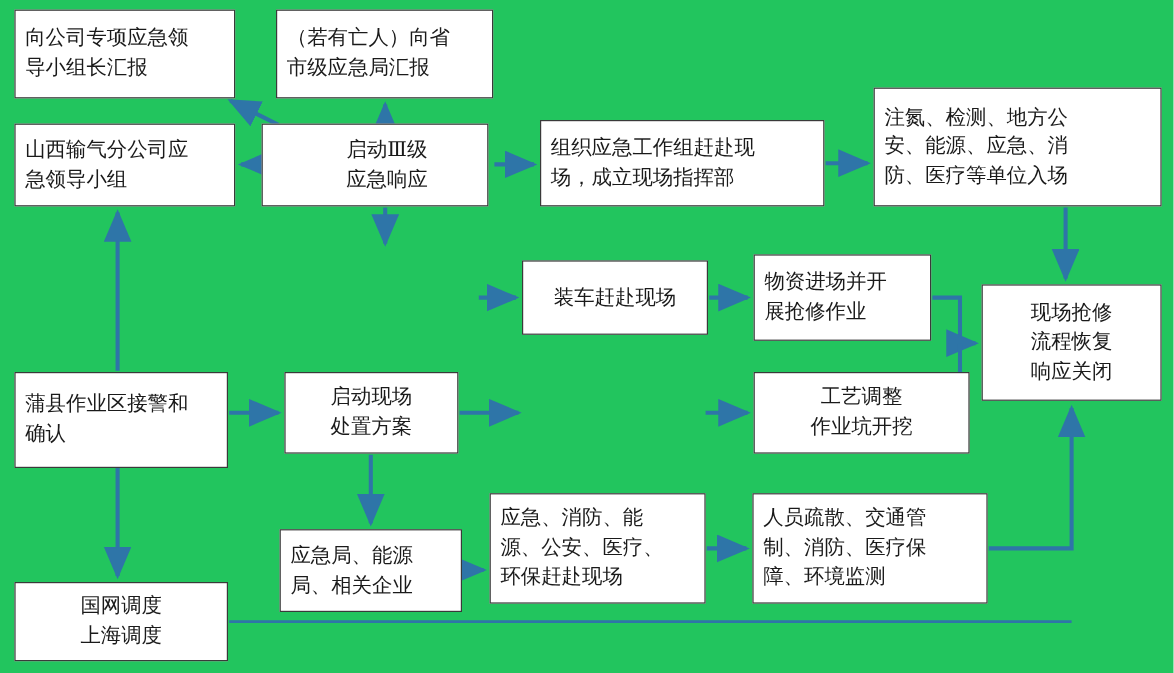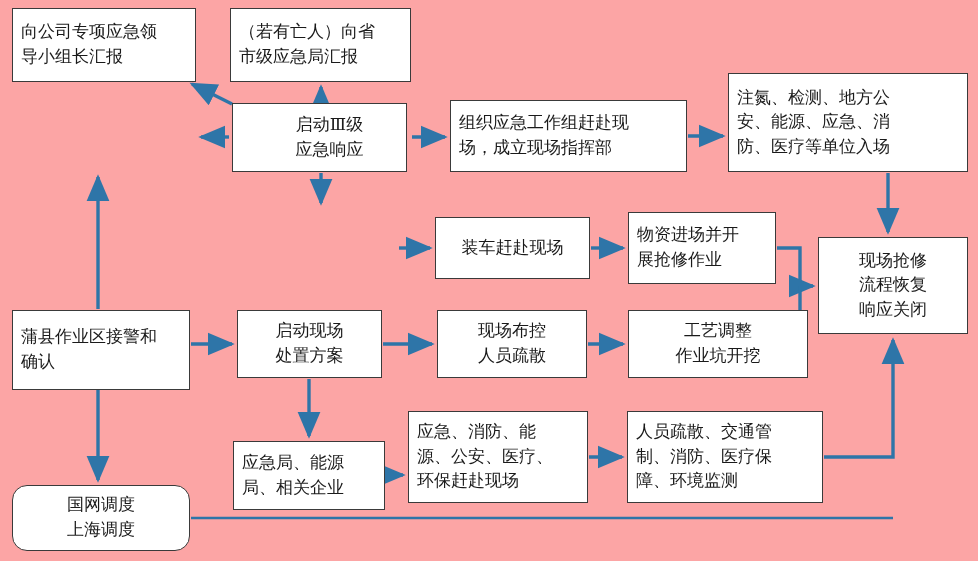--- a/index.html
+++ b/index.html
@@ -8,21 +8,21 @@
     padding: 0;
     background: #ffffff;
   }
   body {
     font-family: "Liberation Serif", "DejaVu Serif", serif;
   }
   #canvas {
     position: relative;
     width: 978px;
     height: 561px;
-    background: #fca5a5;
+    background: #22c55e;
     overflow: hidden;
   }
   svg.connectors {
     position: absolute;
     left: 0;
     top: 0;
     width: 978px;
     height: 561px;
     pointer-events: none;
   }
@@ -114,22 +114,26 @@
   <div class="node align-left" style="left:12px;  top:8px;   width:184px; height:74px;">
     <span class="txt">向公司专项应急领
 导小组长汇报</span>
   </div>
 
   <div class="node align-left" style="left:230px; top:8px;   width:181px; height:74px;">
     <span class="txt">（若有亡人）向省
 市级应急局汇报</span>
   </div>
 
-
-  <div class="node align-center" style="left:232px; top:103px; width:175px; height:69px;padding-left:20px;">
+  <div class="node align-left" style="left:12px;  top:103px; width:184px; height:69px;">
+    <span class="txt">山西输气分公司应
+急领导小组</span>
+  </div>
+
+  <div class="node align-center" style="left:218px; top:103px; width:189px; height:69px;padding-left:20px;">
     <span class="txt">启动Ⅲ级
 应急响应</span>
   </div>
 
   <div class="node align-left" style="left:450px; top:100px; width:237px; height:72px;">
     <span class="txt">组织应急工作组赶赴现
 场，成立现场指挥部</span>
   </div>
 
   <div class="node align-left" style="left:728px; top:73px;  width:240px; height:99px;">
@@ -157,24 +161,20 @@
   <div class="node align-left" style="left:12px;  top:310px; width:178px; height:80px;">
     <span class="txt">蒲县作业区接警和
 确认</span>
   </div>
 
   <div class="node align-center" style="left:237px; top:310px; width:145px; height:68px;">
     <span class="txt">启动现场
 处置方案</span>
   </div>
 
-  <div class="node align-center" style="left:437px; top:310px; width:150px; height:68px;">
-    <span class="txt">现场布控
-人员疏散</span>
-  </div>
 
   <div class="node align-center" style="left:628px; top:310px; width:180px; height:68px;">
     <span class="txt">工艺调整
 作业坑开挖</span>
   </div>
 
   <div class="node align-left" style="left:233px; top:441px; width:152px; height:69px;">
     <span class="txt">应急局、能源
 局、相关企业</span>
   </div>
@@ -184,18 +184,18 @@
 源、公安、医疗、
 环保赶赴现场</span>
   </div>
 
   <div class="node align-left" style="left:627px; top:411px; width:196px; height:92px;justify-content:flex-end;">
     <span class="txt">人员疏散、交通管
 制、消防、医疗保
 障、环境监测</span>
   </div>
 
-  <div class="node align-center" style="left:12px;  top:485px; width:178px; height:66px;border-radius:15px;">
+  <div class="node align-center" style="left:12px;  top:485px; width:178px; height:66px;">
     <span class="txt">国网调度
 上海调度</span>
   </div>
 
 </div>
 
 </body></html>

